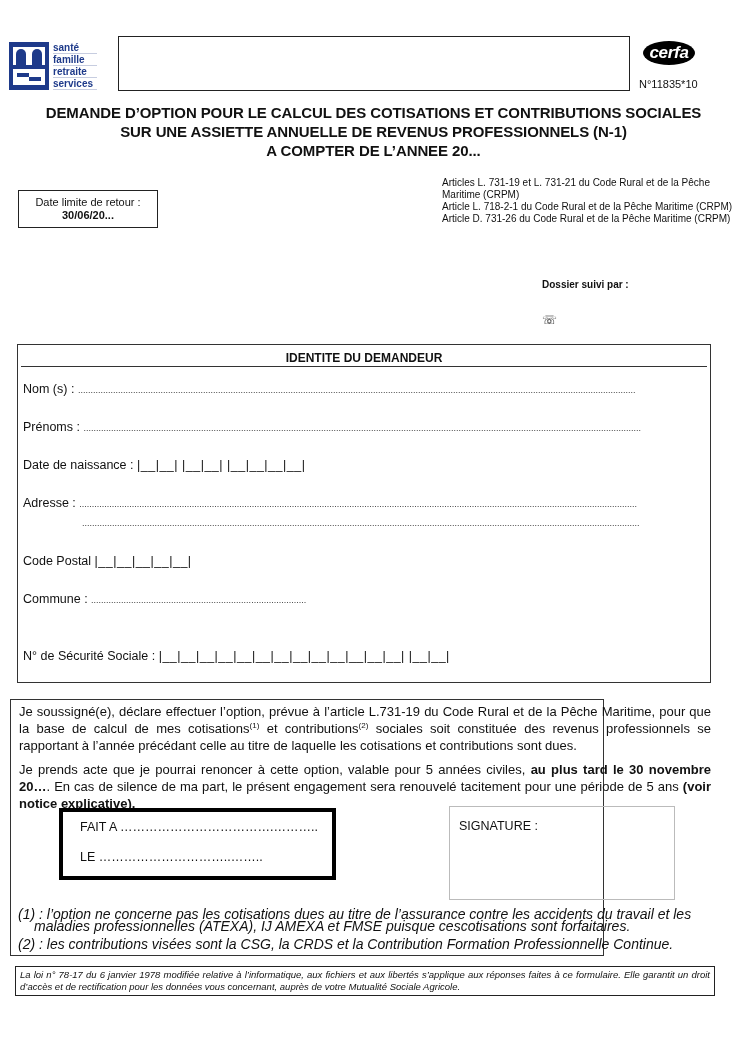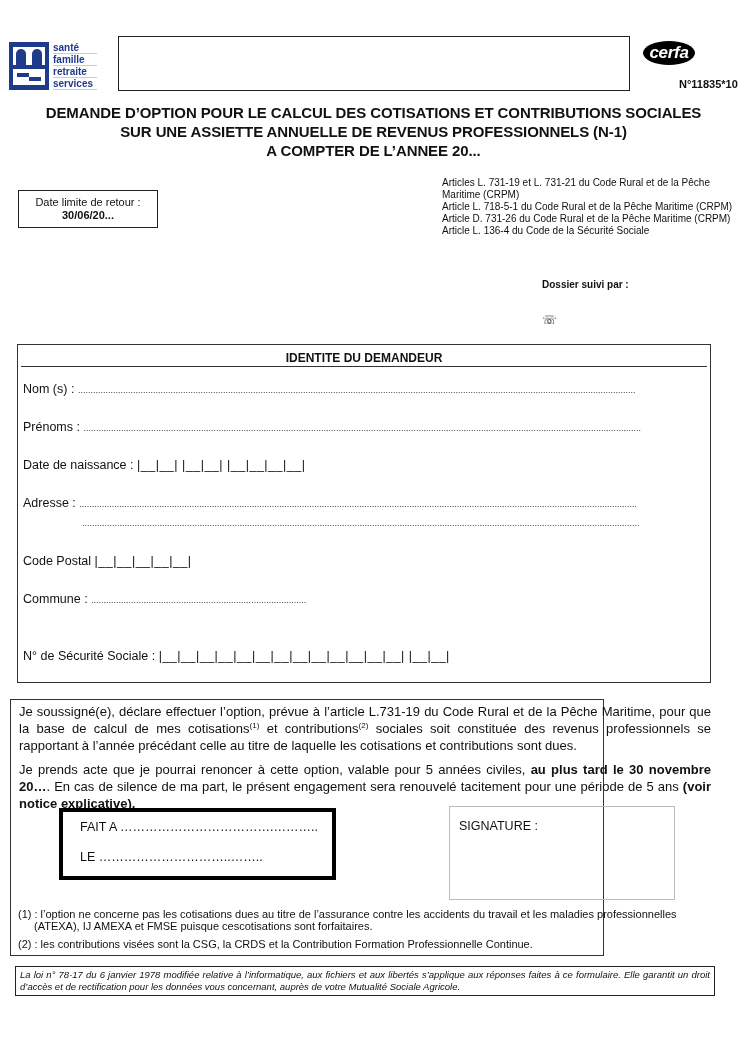--- a/index.html
+++ b/index.html
@@ -10,21 +10,21 @@
   
   .msa-logo { left: 9px; top: 42px; width: 104px; height: 48px; display: flex; }
   .msa-mark { width: 40px; height: 48px; background: #1e3a8a; position: relative; }
   .msa-mark svg { position: absolute; left: 0; top: 0; }
   .msa-words { margin-left: 4px; display: flex; flex-direction: column; justify-content: flex-end; padding: 0 0 0 0; }
   .msa-words span { font-size: 10px; font-weight: bold; color: #1e3a8a; line-height: 11px; border-bottom: 1px solid #c7cde0; padding-right: 4px; }
 
   .header-box { left: 118px; top: 36px; width: 512px; height: 55px; border: 1.5px solid #222; }
 
   .cerfa-logo { left: 643px; top: 41px; width: 52px; height: 24px; background: #000; border-radius: 50%; color: #fff; font-style: italic; font-weight: bold; font-size: 17px; display: flex; align-items: center; justify-content: center; letter-spacing: -0.3px; }
-  .cerfa-num { left: 639px; top: 78px; font-size: 11px; font-weight: bold; margin-left: 40px; }
+  .cerfa-num { left: 639px; top: 78px; font-size: 11px; font-weight: normal; }
 
   .title { left: 0; top: 103px; width: 747px; text-align: center; font-weight: bold; font-size: 15px; line-height: 19px; letter-spacing: -0.1px; }
 
   .deadline-box { left: 18px; top: 190px; width: 140px; height: 38px; border: 1.5px solid #222; text-align: center; font-size: 11px; line-height: 13px; padding-top: 5px; }
   .deadline-box .val { font-weight: bold; }
 
   .articles { left: 442px; top: 177px; width: 300px; font-size: 10px; line-height: 12px; }
   .dossier { left: 542px; top: 279px; font-size: 10px; font-weight: bold; }
   .phone-icon { left: 542px; top: 313px; font-size: 12px; }
 
@@ -36,21 +36,21 @@
 
   .declaration { left: 10px; top: 699px; width: 594px; height: 257px; border: 1.5px solid #333; }
   .decl-text { position: absolute; left: 8px; top: 3px; width: 692px; font-size: 13px; line-height: 17px; text-align: justify; }
   .decl-text p { margin-bottom: 7px; }
   .decl-text sup { font-size: 8px; line-height: 0; }
 
   .fait-box { left: 59px; top: 808px; width: 277px; height: 72px; border: 4px solid #000000; }
   .sign-box { left: 449px; top: 806px; width: 226px; height: 94px; border: 1px solid #bbb; }
   .fait-box div, .sign-box div { position: absolute; font-size: 12.5px; white-space: nowrap; }
 
-  .footnotes { left: 18px; top: 908px; width: 690px; font-size: 11px; line-height: 12px; }
+  .footnotes { left: 18px; top: 908px; width: 690px; font-size: 14px; font-style: italic; line-height: 12px; }
   .footnotes p { margin-bottom: 6px; padding-left: 16px; text-indent: -16px; }
 
   .cnil { left: 15px; top: 966px; width: 700px; height: 30px; border: 1.5px solid #222; font-size: 9.5px; font-style: italic; line-height: 12px; padding: 2px 4px; text-align: justify; }
 </style>
 </head>
 <body>
 
 <div class="abs msa-logo">
   <div class="msa-mark">
     <svg width="40" height="48" viewBox="0 0 40 48">
@@ -80,23 +80,22 @@
   <div>A COMPTER DE L’ANNEE  20...</div>
 </div>
 
 <div class="abs deadline-box">
   <div>Date limite de retour :</div>
   <div class="val">30/06/20...</div>
 </div>
 
 <div class="abs articles">
   <div>Articles L. 731-19 et L. 731-21 du Code Rural et de la Pêche Maritime (CRPM)</div>
-  <div>Article L. 718-5-1 du Code Rural et de la Pêche Maritime (CRPM)</div>
+  <div>Article L. 718-2-1 du Code Rural et de la Pêche Maritime (CRPM)</div>
   <div>Article D. 731-26 du Code Rural et de la Pêche Maritime (CRPM)</div>
-  <div>Article L. 136-4 du Code de la Sécurité Sociale</div>
 </div>
 <div class="abs dossier">Dossier suivi par :</div>
 <div class="abs phone-icon">☏</div>
 
 <div class="abs identity">
   <div class="id-title">IDENTITE DU DEMANDEUR</div>
 
   <div class="field" style="top:37px;">
     <span>Nom (s) :</span>
     <span class="dots">...............................................................................................................................................................................................................................</span>

